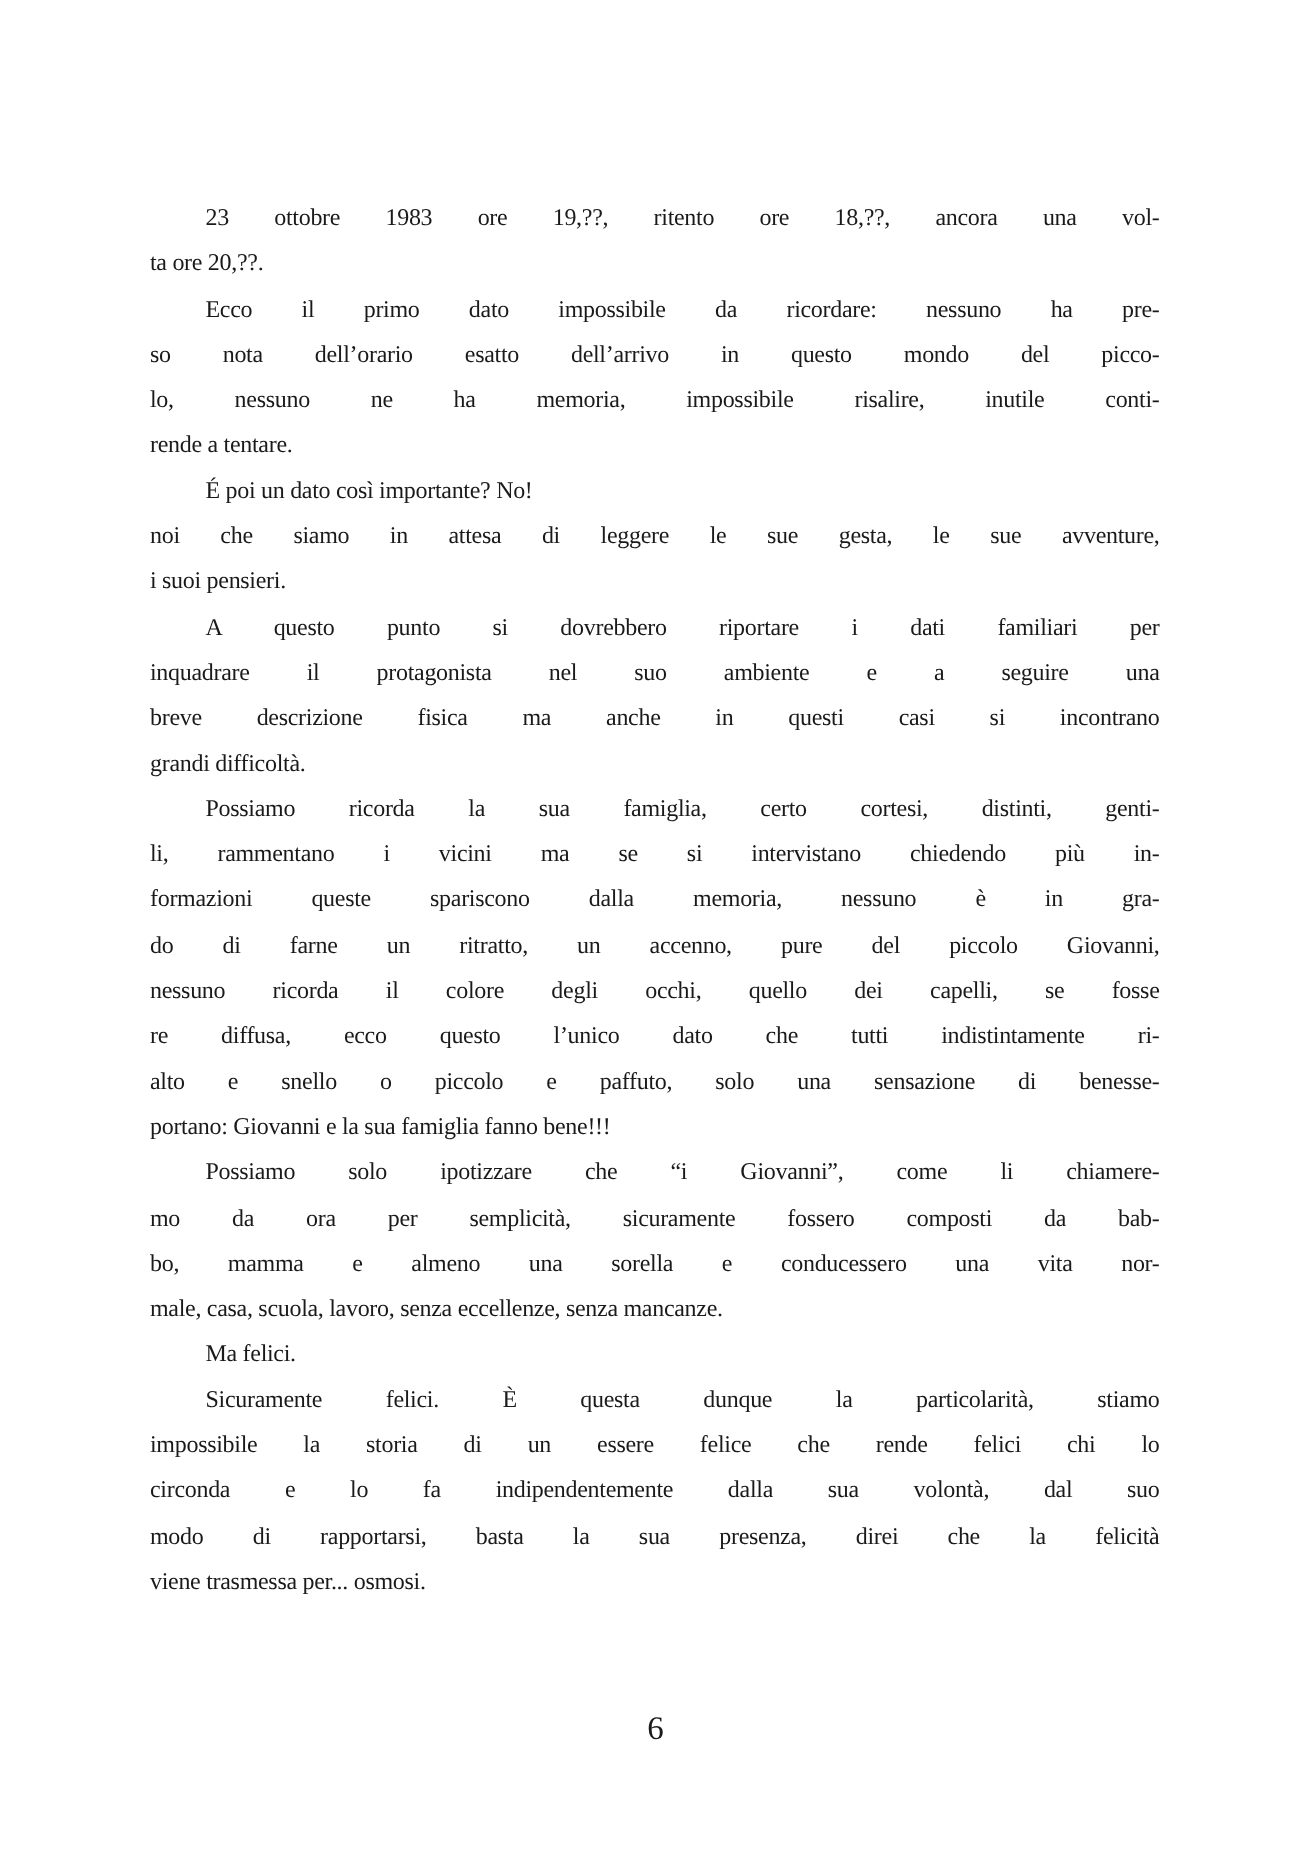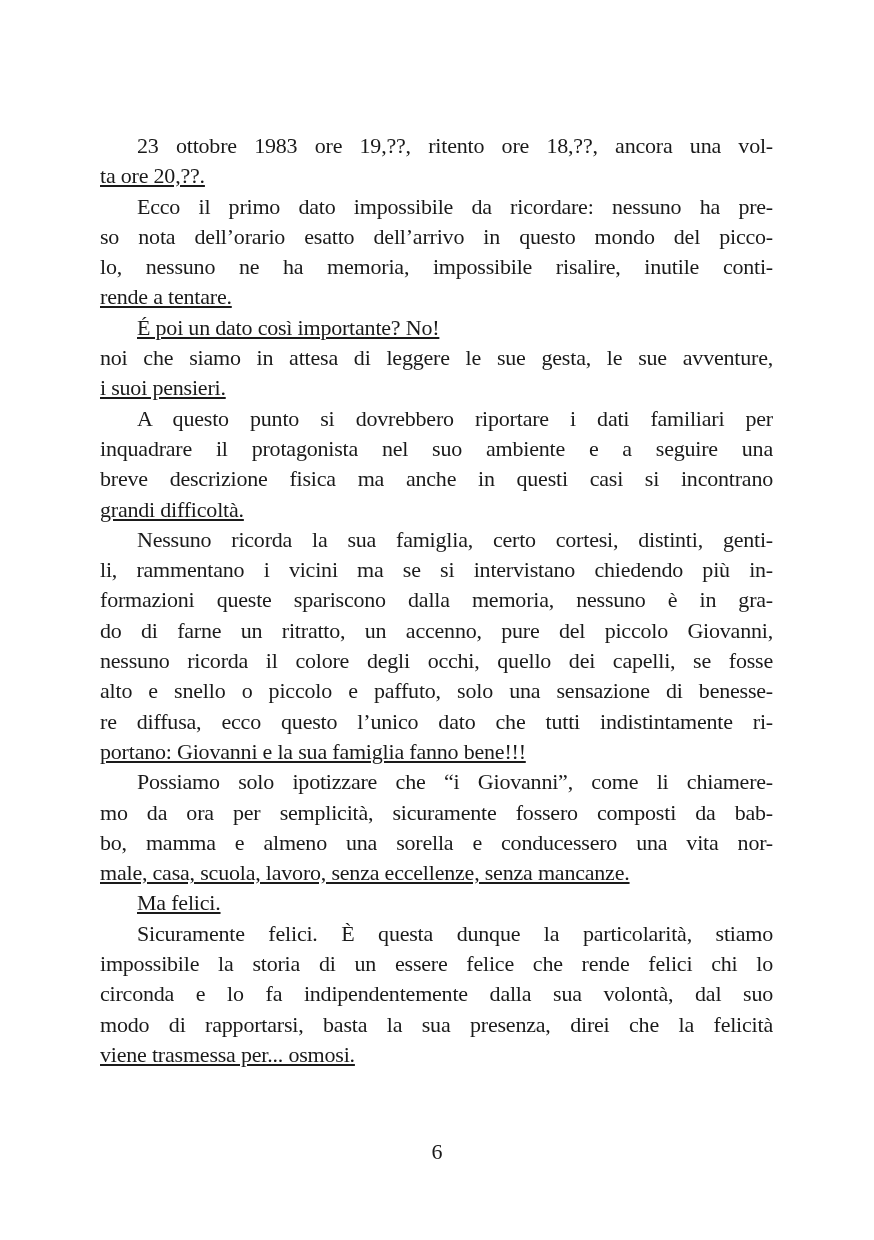--- a/index.html
+++ b/index.html
@@ -18,29 +18,28 @@
     .page {
       position: absolute;
       left: 100px;
       top: 131px;
       width: 673px;
     }
     .line {
       display: block;
       height: 30.3px;
       line-height: 30.3px;
-      font-size: 22px;
+      font-size: 16px;
       white-space: nowrap;
       text-align: justify;
       text-align-last: justify;
       letter-spacing: -0.2px;
     }
     .line.last {
       text-align-last: left;
-      text-decoration: underline;
     }
     .line.indent {
       text-indent: 37px;
     }
     .page-number {
       position: absolute;
       left: 0;
       width: 874px;
       top: 1137px;
       text-align: center;
@@ -75,27 +74,27 @@
   </div>
 
   <div>
     <span class="line indent">A questo punto si dovrebbero riportare i dati familiari per</span>
     <span class="line">inquadrare il protagonista nel suo ambiente e a seguire una</span>
     <span class="line">breve descrizione fisica ma anche in questi casi si incontrano</span>
     <span class="line last">grandi difficoltà.</span>
   </div>
 
   <div>
-    <span class="line indent">Nessuno ricorda la sua famiglia, certo cortesi, distinti, genti-</span>
+    <span class="line indent">Possiamo ricorda la sua famiglia, certo cortesi, distinti, genti-</span>
     <span class="line">li, rammentano i vicini ma se si intervistano chiedendo più in-</span>
     <span class="line">formazioni queste spariscono dalla memoria, nessuno è in gra-</span>
     <span class="line">do di farne un ritratto, un accenno, pure del piccolo Giovanni,</span>
     <span class="line">nessuno ricorda il colore degli occhi, quello dei capelli, se fosse</span>
+    <span class="line">re diffusa, ecco questo l’unico dato che tutti indistintamente ri-</span>
     <span class="line">alto e snello o piccolo e paffuto, solo una sensazione di benesse-</span>
-    <span class="line">re diffusa, ecco questo l’unico dato che tutti indistintamente ri-</span>
     <span class="line last">portano: Giovanni e la sua famiglia fanno bene!!!</span>
   </div>
 
   <div>
     <span class="line indent">Possiamo solo ipotizzare che “i Giovanni”, come li chiamere-</span>
     <span class="line">mo da ora per semplicità, sicuramente fossero composti da bab-</span>
     <span class="line">bo, mamma e almeno una sorella e conducessero una vita nor-</span>
     <span class="line last">male, casa, scuola, lavoro, senza eccellenze, senza mancanze.</span>
   </div>
 

